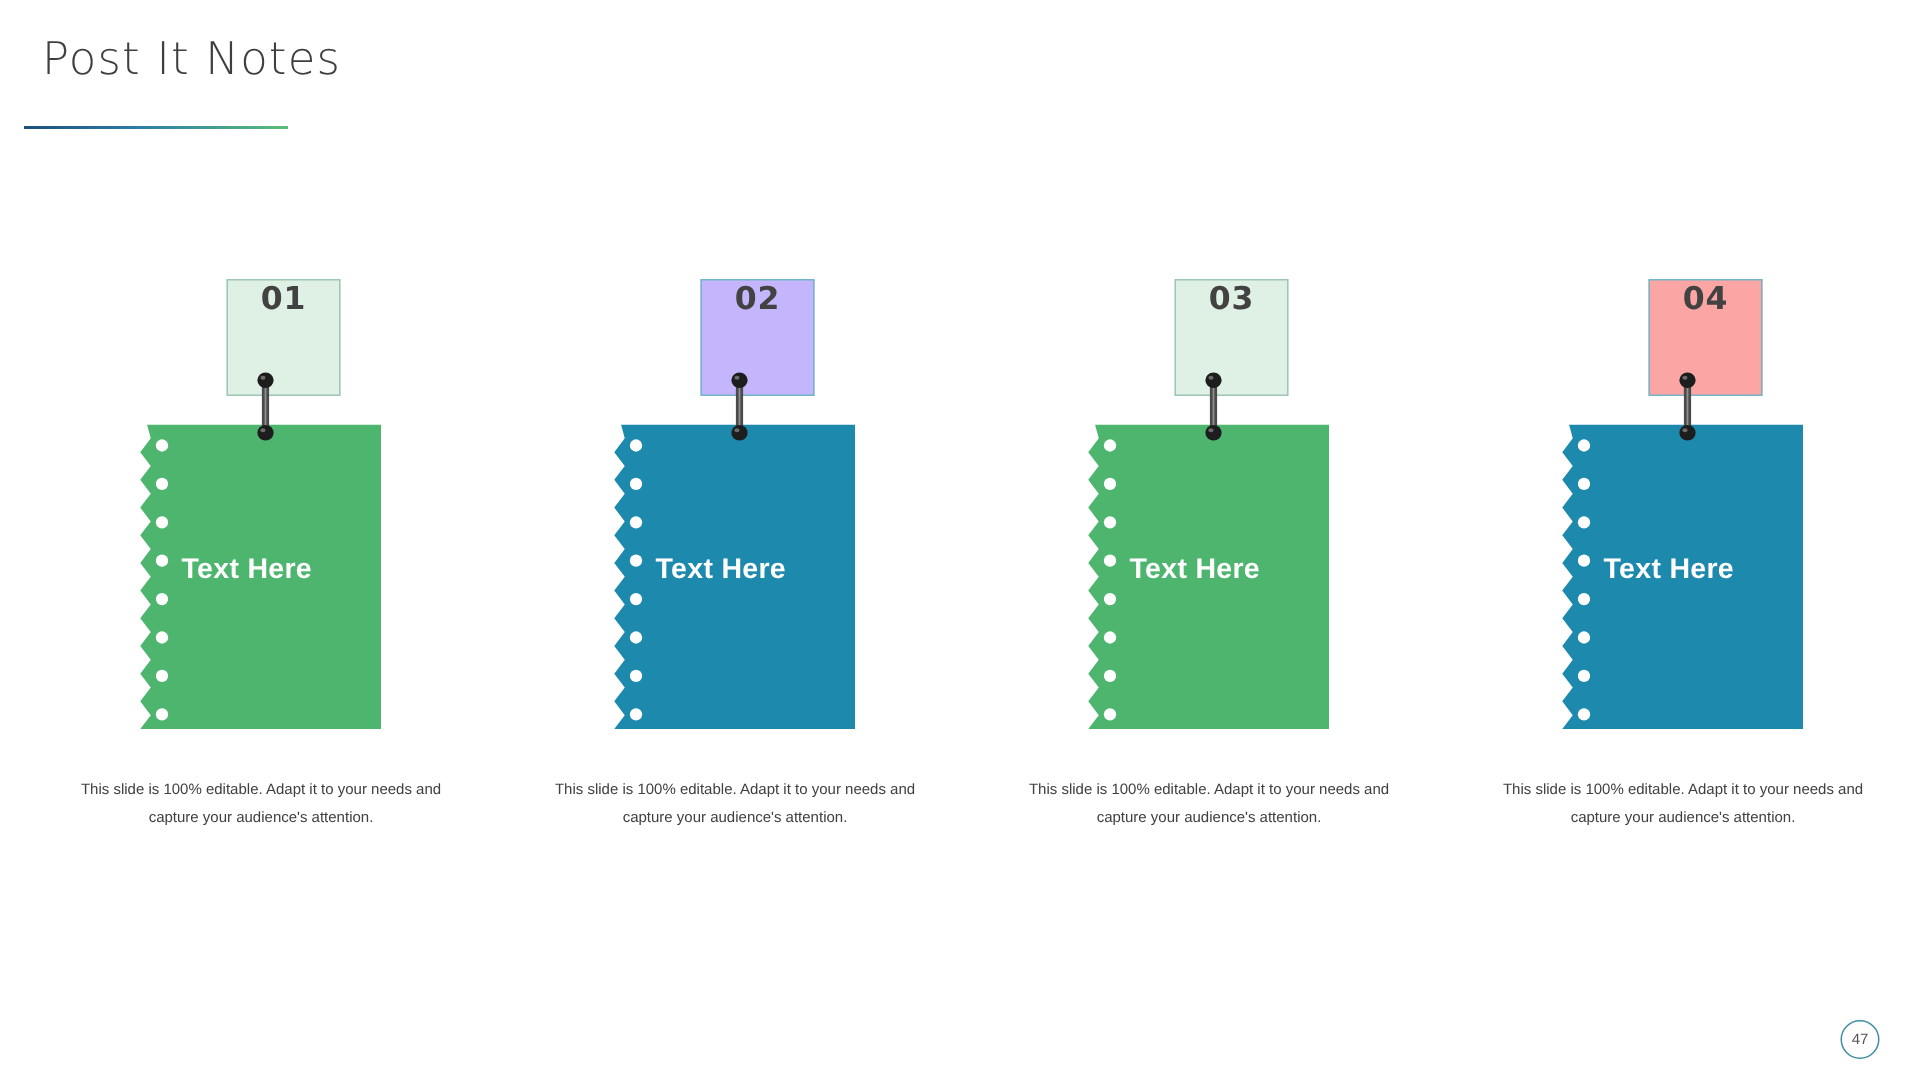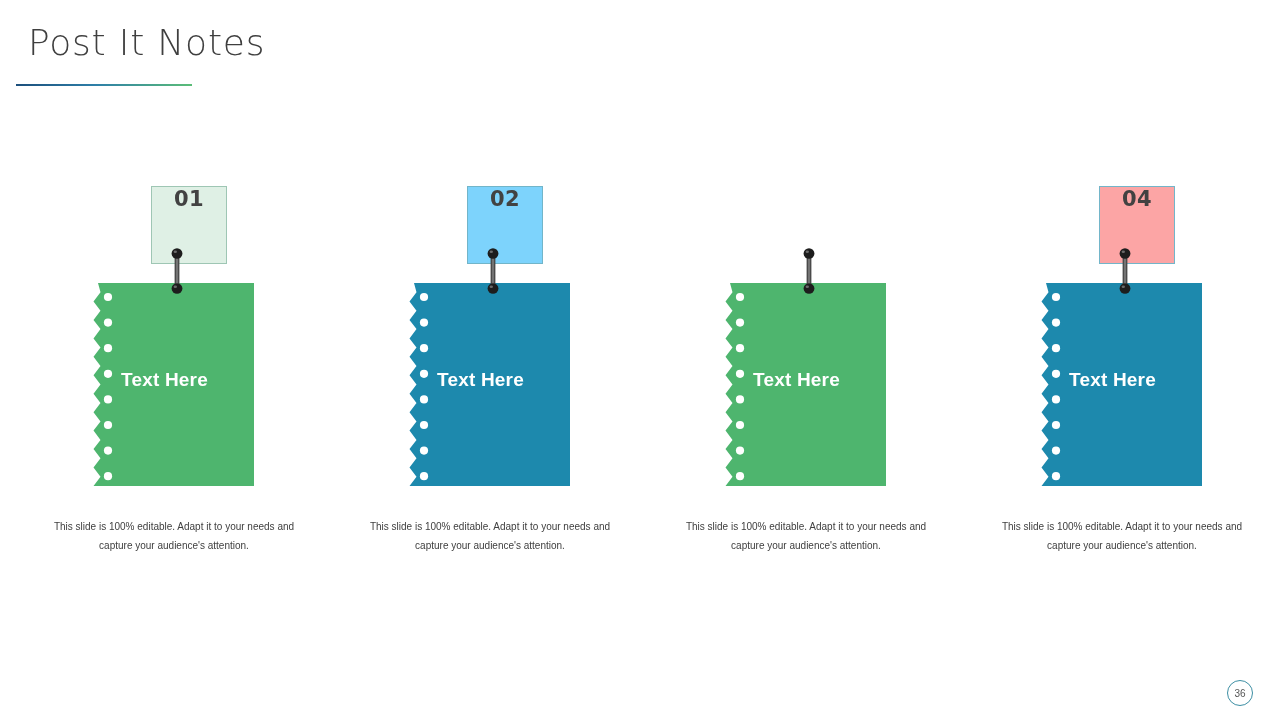--- a/index.html
+++ b/index.html
@@ -16,21 +16,21 @@
     font-family: "Liberation Sans", sans-serif;
     -webkit-font-smoothing: antialiased;
   }
 
   
   #slide-title {
     position: absolute;
     left: 28px;
     top: 22px;
     font-family: "DejaVu Sans", sans-serif;
-    font-size: 36px;
+    font-size: 30px;
     font-weight: 300;
     letter-spacing: 0.8px;
     color: #3f3f3f;
     white-space: nowrap;
   }
   #title-rule {
     position: absolute;
     left: 16px;
     top: 84px;
     width: 176px;
@@ -172,21 +172,21 @@
           <rect x="4.6" y="4" width="4.8" height="38" rx="2.2" fill="#4a4a4a"></rect>
           <rect x="6.4" y="8" width="1.2" height="30" fill="#8f8f8f"></rect>
           <ellipse cx="7" cy="5.5" rx="5.4" ry="5.2" fill="#1d1d1d"></ellipse>
           <ellipse cx="5.3" cy="3.8" rx="1.7" ry="1.3" fill="#6b6b6b"></ellipse>
           <ellipse cx="7" cy="40.5" rx="5.4" ry="5.2" fill="#1d1d1d"></ellipse>
           <ellipse cx="5.3" cy="38.8" rx="1.7" ry="1.3" fill="#6b6b6b"></ellipse>
         </svg></div>
       <div class="caption">This slide is 100% editable. Adapt it to your needs and capture your audience's attention.</div>
     </div>
     <div class="card teal" style="left: 408px;">
-      <div class="num-box" style="background: #7dd3fc;">
+      <div class="num-box" style="background: #c4b5fd;">
         <span>02</span>
       </div>
       <div class="note">
         <svg class="note-bg" viewBox="0 0 162 203" width="162" height="203">
           <path d="M 162 0 L 6 0 L 8.5 9.2 L 1.5 18.5 L 8.5 27.7 L 1.5 36.9 L 8.5 46.1 L 1.5 55.4 L 8.5 64.6 L 1.5 73.8 L 8.5 83.0 L 1.5 92.3 L 8.5 101.5 L 1.5 110.7 L 8.5 120.0 L 1.5 129.2 L 8.5 138.4 L 1.5 147.6 L 8.5 156.9 L 1.5 166.1 L 8.5 175.3 L 1.5 184.5 L 8.5 193.8 L 1.5 203.0 L 162 203 Z" fill="#1d89ad"></path>
           <circle cx="16" cy="14" r="4.1" fill="#ffffff"></circle>
           <circle cx="16" cy="39.6" r="4.1" fill="#ffffff"></circle>
           <circle cx="16" cy="65.2" r="4.1" fill="#ffffff"></circle>
           <circle cx="16" cy="90.80000000000001" r="4.1" fill="#ffffff"></circle>
           <circle cx="16" cy="116.4" r="4.1" fill="#ffffff"></circle>
@@ -200,20 +200,23 @@
           <rect x="4.6" y="4" width="4.8" height="38" rx="2.2" fill="#4a4a4a"></rect>
           <rect x="6.4" y="8" width="1.2" height="30" fill="#8f8f8f"></rect>
           <ellipse cx="7" cy="5.5" rx="5.4" ry="5.2" fill="#1d1d1d"></ellipse>
           <ellipse cx="5.3" cy="3.8" rx="1.7" ry="1.3" fill="#6b6b6b"></ellipse>
           <ellipse cx="7" cy="40.5" rx="5.4" ry="5.2" fill="#1d1d1d"></ellipse>
           <ellipse cx="5.3" cy="38.8" rx="1.7" ry="1.3" fill="#6b6b6b"></ellipse>
         </svg></div>
       <div class="caption">This slide is 100% editable. Adapt it to your needs and capture your audience's attention.</div>
     </div>
     <div class="card green" style="left: 724px;">
+      <div class="num-box" style="background: rgb(223, 240, 229);">
+        <span>03</span>
+      </div>
       <div class="note">
         <svg class="note-bg" viewBox="0 0 162 203" width="162" height="203">
           <path d="M 162 0 L 6 0 L 8.5 9.2 L 1.5 18.5 L 8.5 27.7 L 1.5 36.9 L 8.5 46.1 L 1.5 55.4 L 8.5 64.6 L 1.5 73.8 L 8.5 83.0 L 1.5 92.3 L 8.5 101.5 L 1.5 110.7 L 8.5 120.0 L 1.5 129.2 L 8.5 138.4 L 1.5 147.6 L 8.5 156.9 L 1.5 166.1 L 8.5 175.3 L 1.5 184.5 L 8.5 193.8 L 1.5 203.0 L 162 203 Z" fill="#4eb56e"></path>
           <circle cx="16" cy="14" r="4.1" fill="#ffffff"></circle>
           <circle cx="16" cy="39.6" r="4.1" fill="#ffffff"></circle>
           <circle cx="16" cy="65.2" r="4.1" fill="#ffffff"></circle>
           <circle cx="16" cy="90.80000000000001" r="4.1" fill="#ffffff"></circle>
           <circle cx="16" cy="116.4" r="4.1" fill="#ffffff"></circle>
           <circle cx="16" cy="142" r="4.1" fill="#ffffff"></circle>
           <circle cx="16" cy="167.60000000000002" r="4.1" fill="#ffffff"></circle>
@@ -255,14 +258,14 @@
           <ellipse cx="7" cy="5.5" rx="5.4" ry="5.2" fill="#1d1d1d"></ellipse>
           <ellipse cx="5.3" cy="3.8" rx="1.7" ry="1.3" fill="#6b6b6b"></ellipse>
           <ellipse cx="7" cy="40.5" rx="5.4" ry="5.2" fill="#1d1d1d"></ellipse>
           <ellipse cx="5.3" cy="38.8" rx="1.7" ry="1.3" fill="#6b6b6b"></ellipse>
         </svg></div>
       <div class="caption">This slide is 100% editable. Adapt it to your needs and capture your audience's attention.</div>
     </div>
   </div>
 
 <div id="page-badge">
-  <span>36</span>
+  <span>47</span>
 </div>
 
 </body></html>

